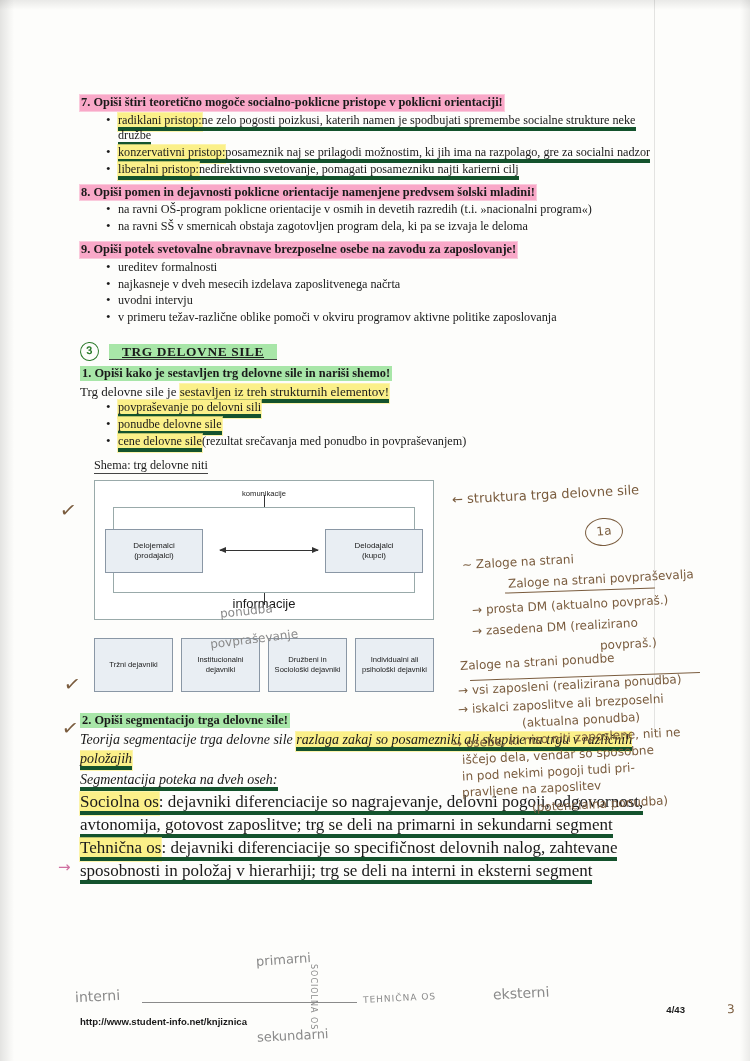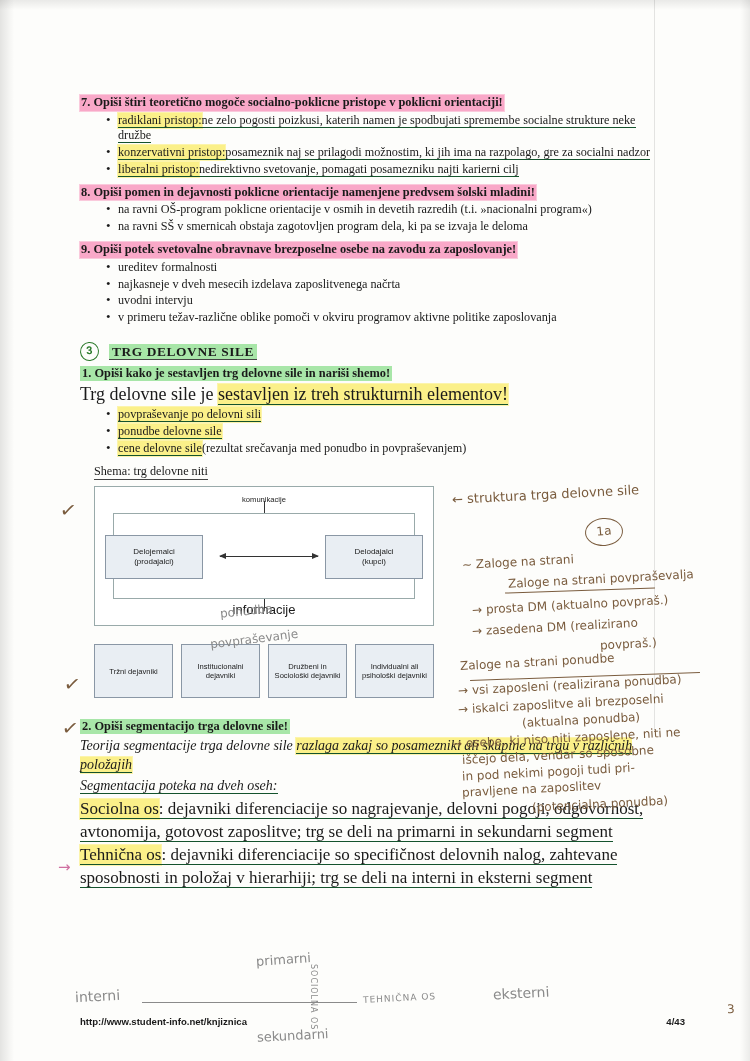--- a/index.html
+++ b/index.html
@@ -42,40 +42,40 @@
 
   ul.bullets { margin:0 0 2px 0; padding-left:26px; list-style:none; }
   ul.bullets > li {
     font-size:12.2px; line-height:1.30; margin:0 0 1px 0;
     position:relative; padding-left:12px;
   }
   ul.bullets > li:before {
     content:"•"; position:absolute; left:0; top:-1px; font-size:13px;
   }
   .hl-y { background:#fbf089; box-shadow:0 0 0 1px rgba(251,240,137,0.7); }
-  .und { border-bottom:1px solid #14532d; }
+  .und { border-bottom:4px solid #14532d; }
 
   
   .sec3 { margin-top:16px; position:relative; }
   .circ-num {
     display:inline-block; width:17px; height:17px; border-radius:50%;
     border:1.6px solid #2b7a2b; color:#2b7a2b; text-align:center;
     font-family:"Liberation Sans", sans-serif; font-size:11px; line-height:15px;
     font-weight:bold; vertical-align:2px; margin-right:6px;
     transform:rotate(-4deg);
   }
   .sec3-title {
     font-weight:bold; font-size:13.4px; letter-spacing:0.6px;
-    background:#a8e6a8; padding:0 3px; border-bottom:1px solid #444;
+    background:#a8e6a8; padding:0 13px; border-bottom:1px solid #444;text-decoration:underline;
   }
   .sub-head {
     font-weight:bold; font-size:12.4px; background:#a8e6a8; padding:0 2px;
     display:inline-block; margin-top:5px;
   }
-  .body-line { font-size:18px; line-height:1.32; margin:2px 0 0 14px; }
+  .body-line { font-size:13px; line-height:1.32; margin:2px 0 0 14px; }
   .shema-label { font-size:12.2px; margin:6px 0 2px 14px; border-bottom:1px solid #444; display:inline-block; }
 
   
   .diagram { margin:4px 0 0 14px; width:340px; position:relative; }
   .outer-box { border:1px solid #9aa; height:138px; position:relative; background:#fff; }
   .lbl-komunikacije {
     position:absolute; top:8px; left:50%; transform:translateX(-50%);
     font-family:"Liberation Sans", sans-serif; font-size:7.6px;
   }
   .lbl-informacije {
@@ -113,21 +113,21 @@
   .p-line { font-size:14px; line-height:1.36; margin:2px 0 0 14px;font-style:italic; }
   .seg-list { margin:1px 0 0 14px; }
   .seg-list div { font-size:17px; line-height:1.36;font-family:Liberation Serif, serif; }
 
   
   .footer {
     position:absolute; left:80px; bottom:34px; width:600px;
     font-family:"Liberation Sans", sans-serif; font-size:9.6px; font-weight:bold;
   }
   .footer .url { position:absolute; left:0; bottom:0; }
-  .footer .pg { position:absolute; right:-5px; bottom:0;margin-top:14px; }
+  .footer .pg { position:absolute; right:-5px; bottom:12px;margin-top:14px; }
 
   
   .hw {
     position:absolute;
     font-family:"DejaVu Sans", sans-serif;
     color:#7a5c3e;
     font-size:13px;
     line-height:1.25;
     transform:rotate(-3deg);
     white-space:pre;

